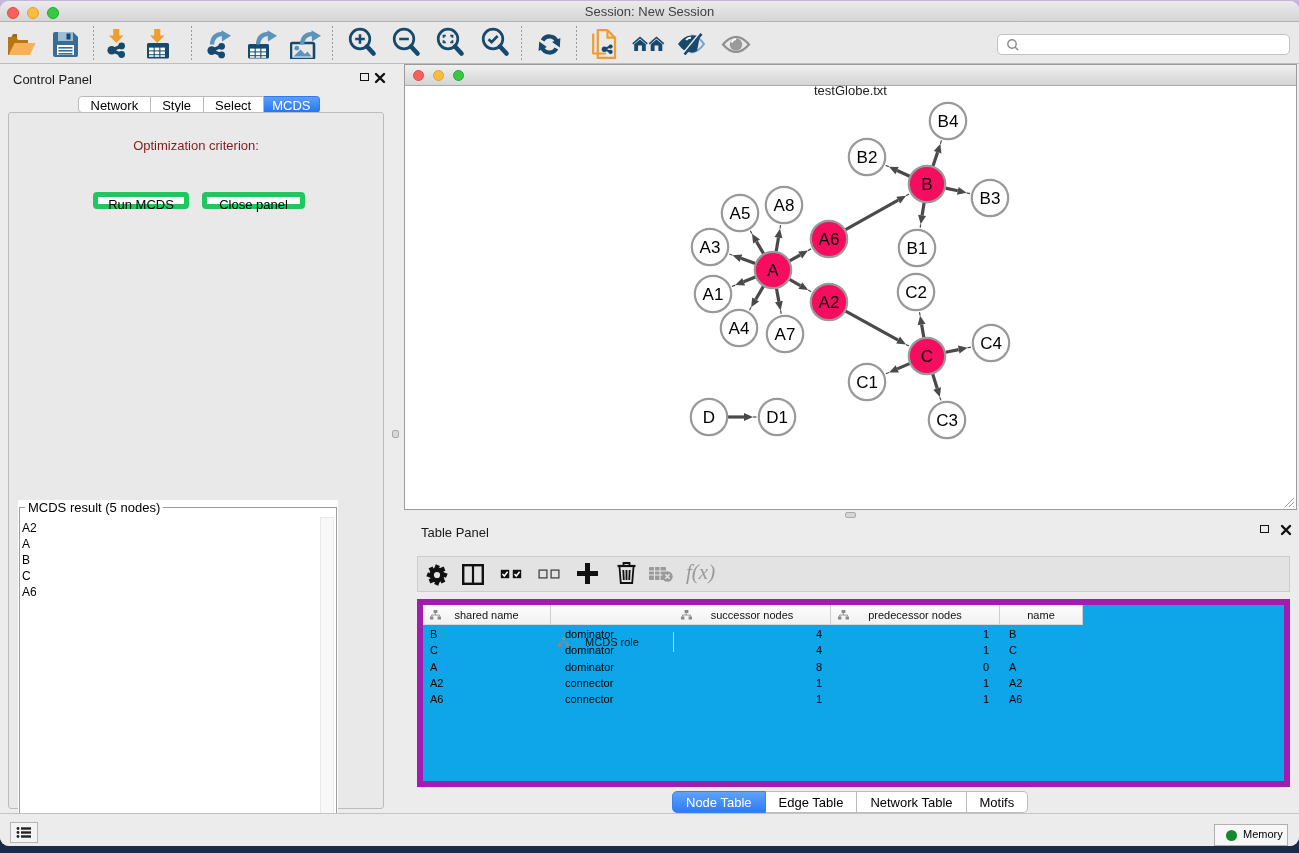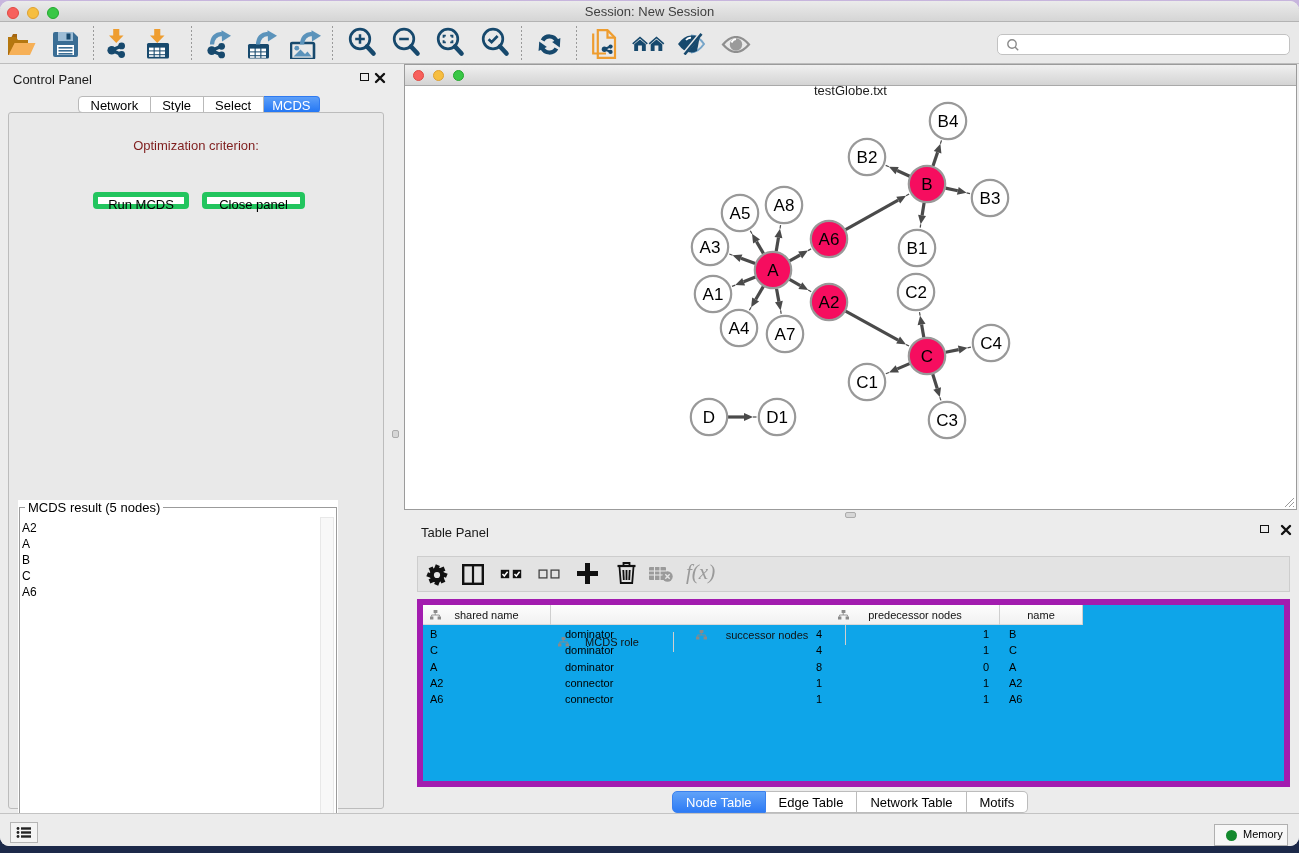--- a/index.html
+++ b/index.html
@@ -475,21 +475,21 @@
                 </g>
               </svg><span>shared name</span></div>
 <div class="hcell" style="left:128px;width:123px;margin-top:27px;"><svg class="htree" width="11" height="10" viewBox="0 0 11 10">
                 <g fill="#8a8a8a">
                   <rect x="3.6" y="0" width="3.8" height="3"></rect>
                   <rect x="0" y="6.5" width="3.4" height="3"></rect>
                   <rect x="7.6" y="6.5" width="3.4" height="3"></rect>
                   <path d="M5.2 3 L5.2 5 M1.6 6.5 L1.6 5 L9.4 5 L9.4 6.5" stroke="#8a8a8a" fill="none" stroke-width="0.9"></path>
                 </g>
               </svg><span>MCDS role</span></div>
-<div class="hcell" style="left:266px;width:157px;margin-top:20px;"><svg class="htree" width="11" height="10" viewBox="0 0 11 10">
+<div class="hcell" style="left:251px;width:157px;"><svg class="htree" width="11" height="10" viewBox="0 0 11 10">
                 <g fill="#8a8a8a">
                   <rect x="3.6" y="0" width="3.8" height="3"></rect>
                   <rect x="0" y="6.5" width="3.4" height="3"></rect>
                   <rect x="7.6" y="6.5" width="3.4" height="3"></rect>
                   <path d="M5.2 3 L5.2 5 M1.6 6.5 L1.6 5 L9.4 5 L9.4 6.5" stroke="#8a8a8a" fill="none" stroke-width="0.9"></path>
                 </g>
               </svg><span>successor nodes</span></div>
 <div class="hcell" style="left:408px;width:169px;"><svg class="htree" width="11" height="10" viewBox="0 0 11 10">
                 <g fill="#8a8a8a">
                   <rect x="3.6" y="0" width="3.8" height="3"></rect>

